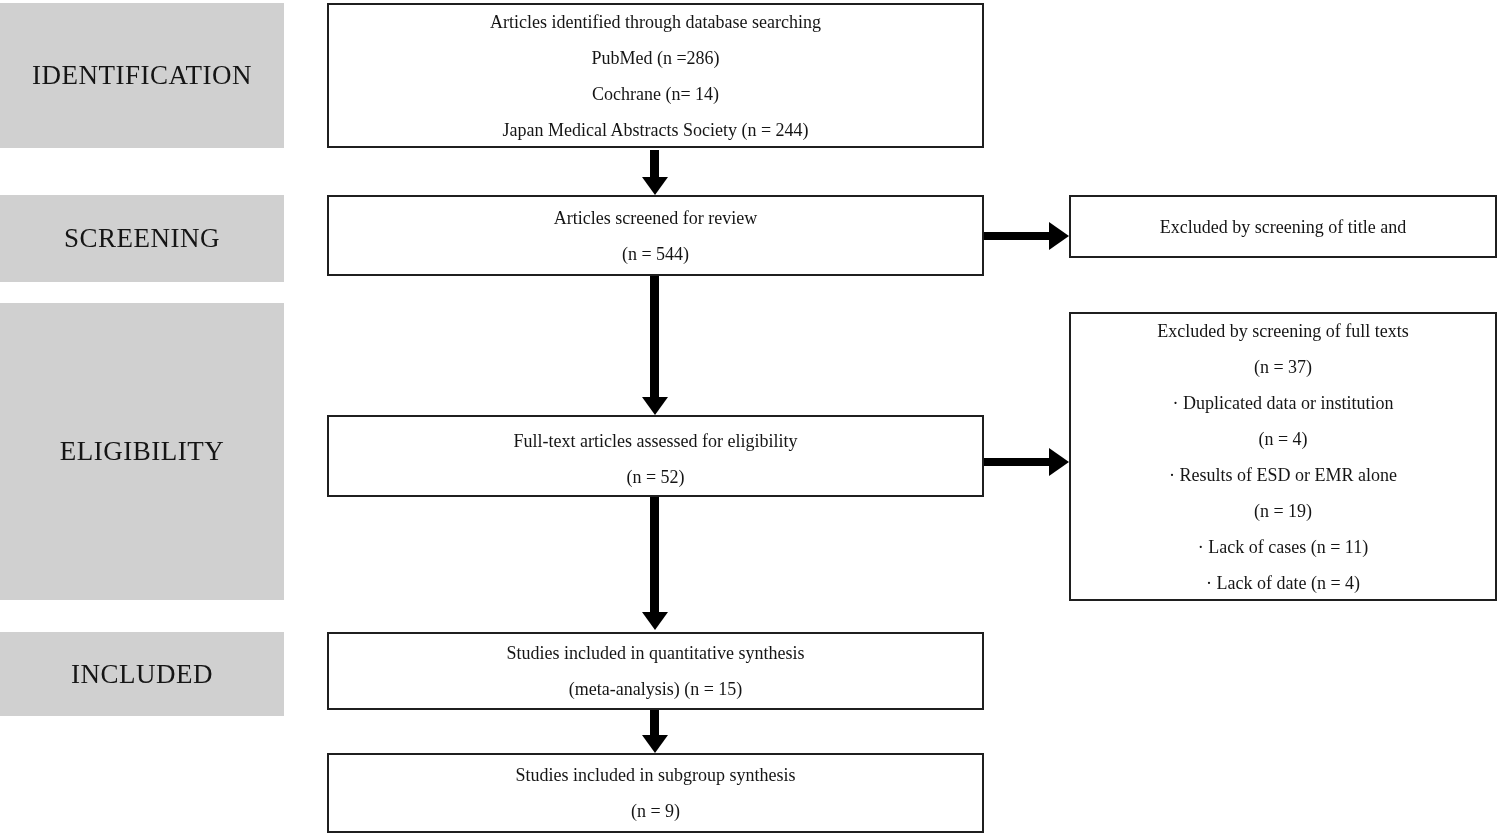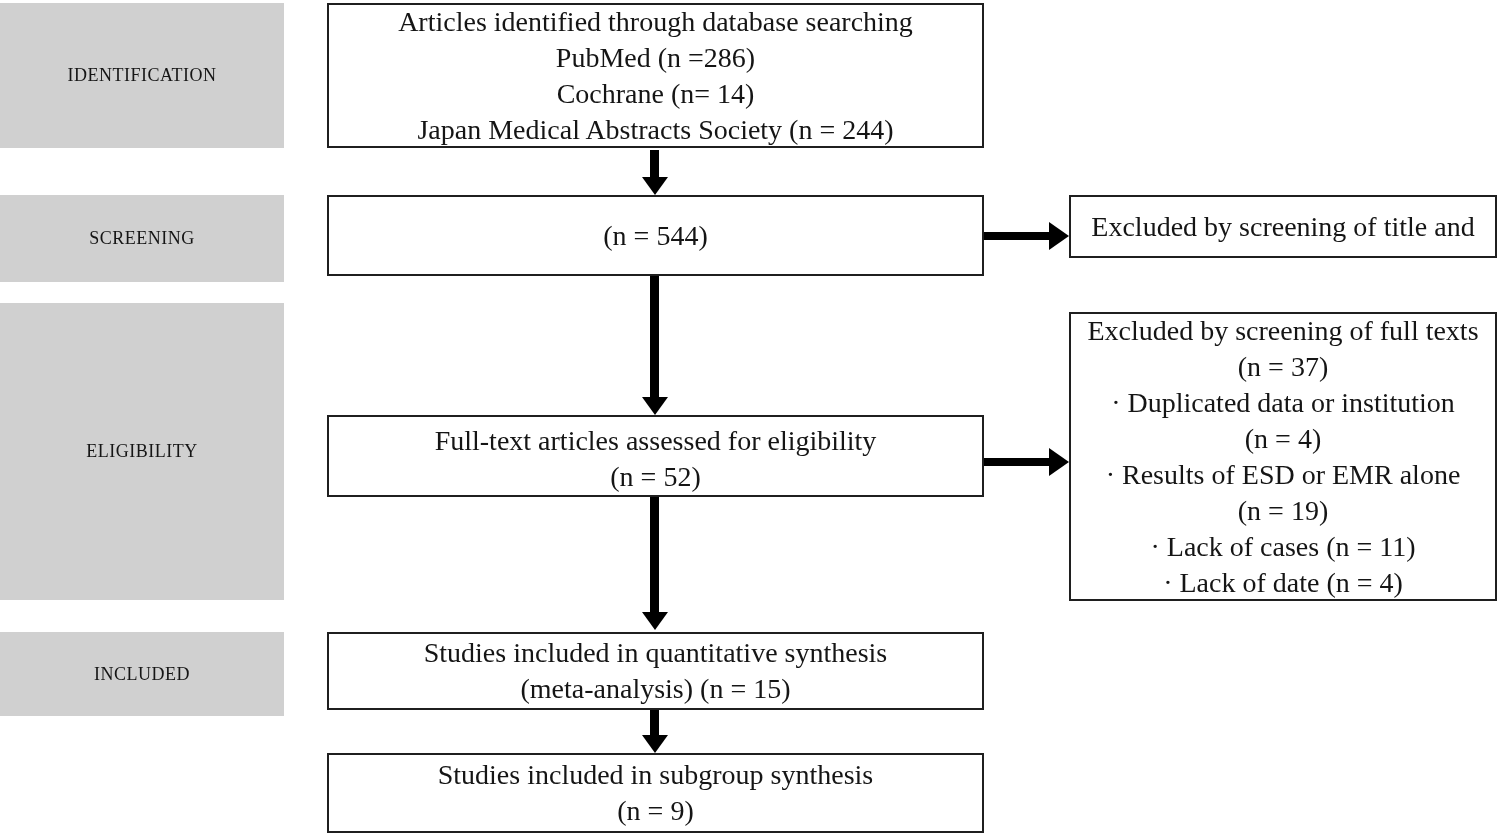--- a/index.html
+++ b/index.html
@@ -17,40 +17,40 @@
     overflow: hidden;
   }
   .stage {
     position: absolute;
     left: 0;
     width: 284px;
     background: #d0d0d0;
     display: flex;
     align-items: center;
     justify-content: center;
-    font-size: 18px;
+    font-size: 27px;
     letter-spacing: 0.5px;
     box-sizing: border-box;
   }
   .stage-identification { top: 3px;   height: 145px; }
   .stage-screening      { top: 195px; height: 87px;  }
   .stage-eligibility    { top: 303px; height: 297px; }
   .stage-included       { top: 632px; height: 84px;  }
 
   .fbox {
     position: absolute;
     box-sizing: border-box;
     border: 2px solid #1f1f1f;
     background: #ffffff;
     display: flex;
     flex-direction: column;
     align-items: center;
     justify-content: center;
     text-align: center;
-    font-size: 28px;
+    font-size: 18px;
     line-height: 36px;
   }
   .center-box { left: 327px; width: 657px; }
   .box-identified   { top: 3px;   height: 145px; }
   .box-screened     { top: 195px; height: 81px;  }
   .box-fulltext     { top: 415px; height: 82px; justify-content: flex-end;  }
   .box-quantitative { top: 632px; height: 78px;  }
   .box-subgroup     { top: 753px; height: 80px;  }
 
   .right-box { left: 1069px; width: 428px; }
@@ -135,20 +135,21 @@
   </div>
 
   <div class="fbox center-box box-identified">
     <span class="box-line">Articles identified through database searching</span>
     <span class="box-line">PubMed (n =286)</span>
     <span class="box-line">Cochrane (n= 14)</span>
     <span class="box-line">Japan Medical Abstracts Society (n = 244)</span>
   </div>
 
   <div class="fbox center-box box-screened">
+    <span class="box-line">Articles screened for review</span>
     <span class="box-line">(n = 544)</span>
   </div>
 
   <div class="fbox center-box box-fulltext">
     <span class="box-line">Full-text articles assessed for eligibility</span>
     <span class="box-line">(n = 52)</span>
   </div>
 
   <div class="fbox center-box box-quantitative">
     <span class="box-line">Studies included in quantitative synthesis</span>

